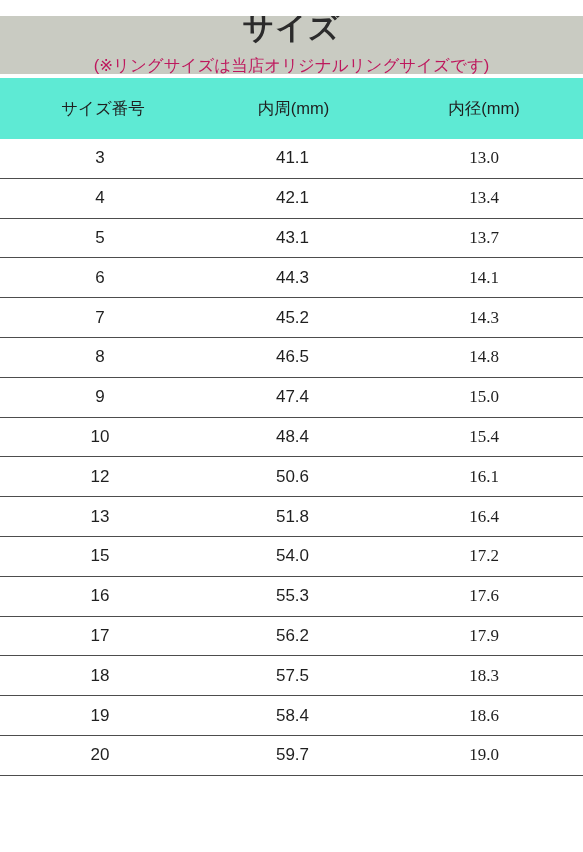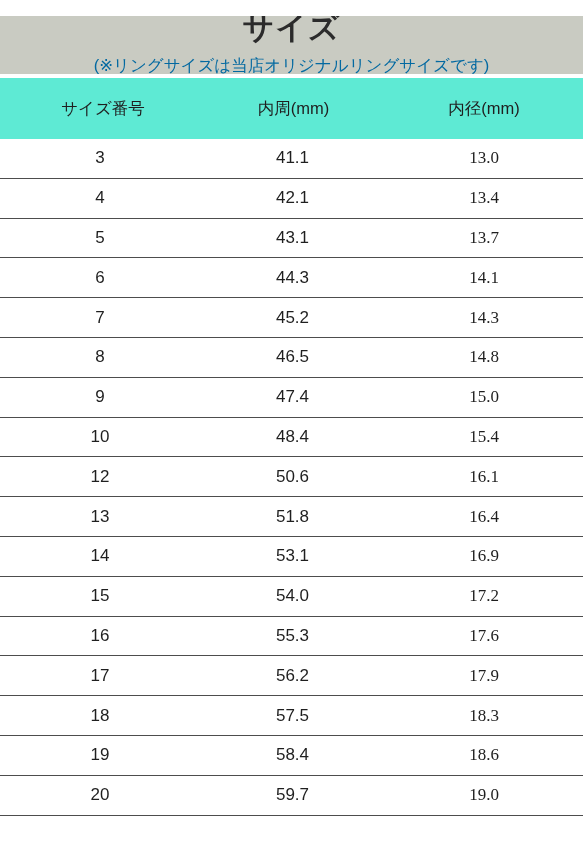--- a/index.html
+++ b/index.html
@@ -39,21 +39,21 @@
     white-space: nowrap;
   }
   .banner-subtitle {
     position: absolute;
     left: 0;
     top: 38px;
     width: 583px;
     text-align: center;
     font-size: 16.5px;
     font-weight: normal;
-    color: #0369a1;
+    color: #be185d;
     line-height: 1.4;
     white-space: nowrap;
   }
 
   
   .size-table {
     position: absolute;
     left: 0;
     top: 78px;
     width: 583px;
@@ -184,25 +184,20 @@
         <td class="d-size">12</td>
         <td class="d-circ">50.6</td>
         <td class="d-diam">16.1</td>
       </tr>
       <tr>
         <td class="d-size">13</td>
         <td class="d-circ">51.8</td>
         <td class="d-diam">16.4</td>
       </tr>
       <tr>
-        <td class="d-size">14</td>
-        <td class="d-circ">53.1</td>
-        <td class="d-diam">16.9</td>
-      </tr>
-      <tr>
         <td class="d-size">15</td>
         <td class="d-circ">54.0</td>
         <td class="d-diam">17.2</td>
       </tr>
       <tr>
         <td class="d-size">16</td>
         <td class="d-circ">55.3</td>
         <td class="d-diam">17.6</td>
       </tr>
       <tr>

